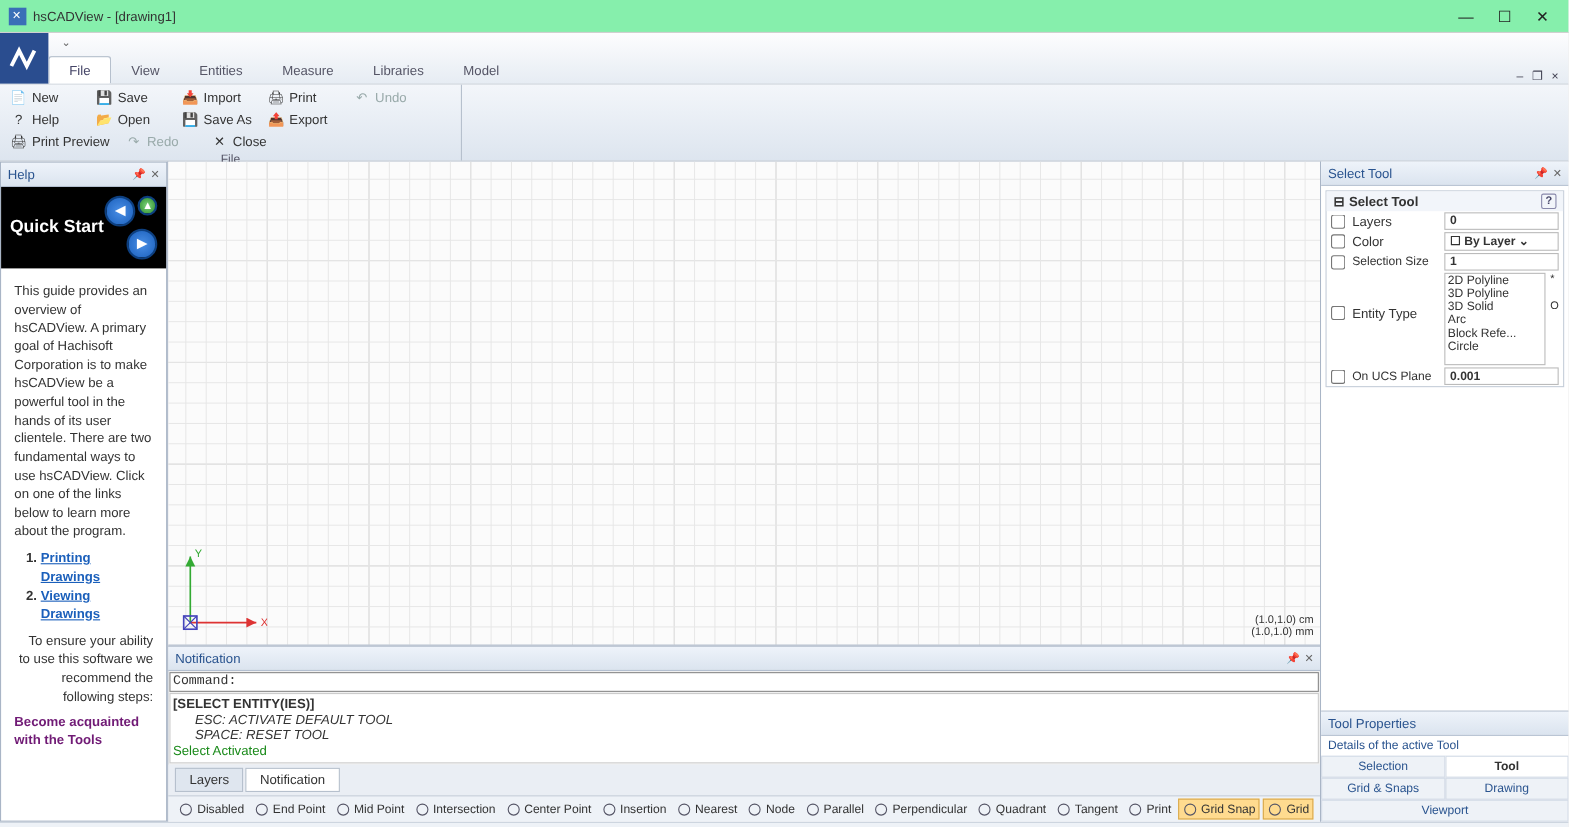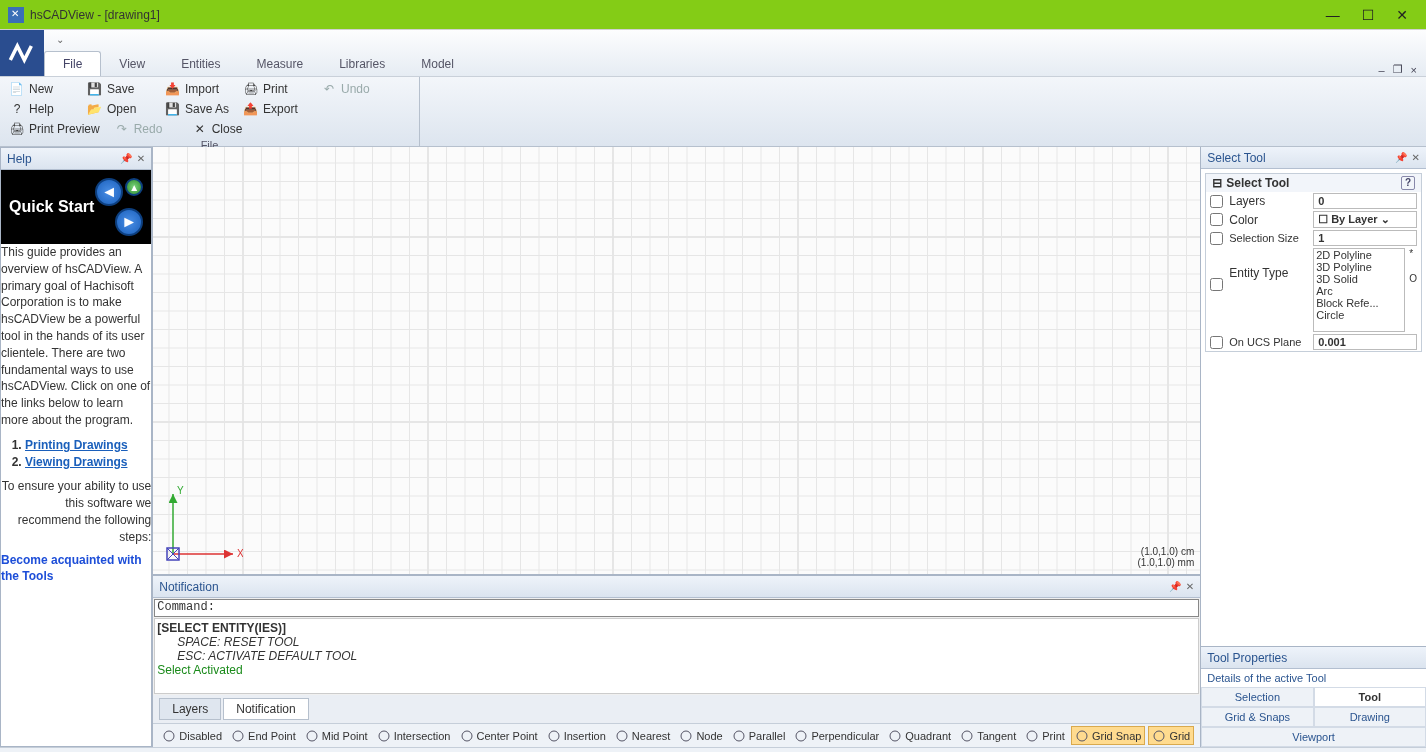--- a/index.html
+++ b/index.html
@@ -1,17 +1,17 @@
 <!DOCTYPE html>
 <html><head>
 <meta charset="utf-8">
 <style>
 * { box-sizing: border-box; margin: 0; padding: 0; font-family: "Segoe UI", Tahoma, sans-serif; }
 body { width: 1426px; height: 752px; background: #f0f0f0; overflow: hidden; font-size: 12px; color: #333; }
-.titlebar { height: 30px; background: #84cc16; display: flex; align-items: center; padding: 12px 8px; border-bottom: 1px solid #d0d0d0; }
+.titlebar { height: 30px; background: #86efac; display: flex; align-items: center; padding: 12px 8px; border-bottom: 1px solid #d0d0d0; }
 .titlebar .app-icon { width: 16px; height: 16px; background: #3a6fb7; margin-right: 6px; position: relative; }
 .titlebar .app-icon::after { content: "✕"; color: white; font-size: 10px; position: absolute; top: 1px; left: 3px; }
 .titlebar .title { font-size: 12px; }
 .titlebar .win-controls { margin-left: auto; display: flex; gap: 22px; padding-right: 10px;}
 .titlebar .win-controls span { font-size: 14px; cursor: pointer; color: #222; font-family: Arial; }
 .menubar-wrap { display: flex; background: linear-gradient(#fdfdfe,#e6ecf3); border-bottom: 1px solid #c9d0d9; }
 .app-logo { width: 44px; height: 46px; background: #2a4d8f; display: flex; align-items: center; justify-content: center; }
 .app-logo svg { width: 28px; height: 28px; }
 .menubar { display: flex; flex-direction: column; flex: 1; }
 .qat { height: 18px; display: flex; align-items: center; padding-left: 12px; font-size: 10px; color: #666;}
@@ -28,32 +28,32 @@
 .ribbon-icon { width: 16px; height: 16px; display: inline-flex; align-items: center; justify-content: center; font-size: 12px; }
 .ribbon-label { text-align: center; font-size: 11px; color: #556; padding-top: 1px;}
 .main { display: flex; height: 600px; }
 .help-panel { width: 200px; background: #fff; border: 1px solid #a9b5c6; display: flex; flex-direction: column; }
 .panel-title { background: linear-gradient(#eef3fa,#dbe4ef); border-bottom: 1px solid #b3bfd0; height: 22px; display: flex; align-items: center; padding: 0 6px; color: #2a548f; font-size: 12px;}
 .panel-title .pt-icons { margin-left: auto; display: flex; gap: 4px; font-size: 10px; color: #666; cursor: pointer;}
 .help-hdr { background: #000; color: #fff; padding: 8px; display: flex; align-items: center; }
 .help-hdr h2 { font-size: 16px; font-weight: bold; line-height: 1.1;}
 .nav-arrows { margin-left: auto; display: flex; flex-direction: column; gap: 2px;}
 .nav-arrow { width: 28px; height: 28px; border-radius: 50%; background: radial-gradient(#4a8fe6,#1a5fbb); color: #fff; display: flex; align-items: center; justify-content: center; font-size: 16px; border: 2px solid #0d3f7f;}
-.help-body { padding: 0; font-size: 12px; line-height: 1.4; overflow: hidden;}
+.help-body { padding: 12px; font-size: 12px; line-height: 1.4; overflow: hidden;}
 .help-body ol { margin: 8px 0 8px 24px; font-weight: bold;}
 .help-body ol a { color: #1a5fbb; text-decoration: underline; font-weight: bold;}
-.help-body .sub { font-weight: bold; color: #1d4ed8; margin-top: 6px;}
+.help-body .sub { font-weight: bold; color: #701a75; margin-top: 6px;}
 .help-body .subd { margin-left: 14px;}
 .center-col { flex: 1; display: flex; flex-direction: column; border-left: 1px solid #a9b5c6; border-right: 1px solid #a9b5c6; }
 .canvas { flex: 1; background: #fbfbfb; position: relative; background-image: linear-gradient(#e6e6e6 1px, transparent 1px), linear-gradient(90deg, #e6e6e6 1px, transparent 1px), linear-gradient(#d0d0d0 1px, transparent 1px), linear-gradient(90deg, #d0d0d0 1px, transparent 1px); background-size: 18.5px 18.5px, 18.5px 18.5px, 92.5px 92.5px, 92.5px 92.5px; background-position: -3px -3px, -3px -3px, -3px -3px, -3px -3px; border-bottom: 1px solid #a9b5c6;}
 .axis { position: absolute; left: 10px; bottom: 10px; }
 .coord-label { position: absolute; right: 6px; bottom: 6px; font-size: 10px; text-align: right; color: #333; font-family: "Courier New";}
 .notification-panel { border-top: 1px solid #a9b5c6; }
 .cmdline { height: 18px; border: 1px solid #888; background: #fff; font-family: "Courier New"; font-size: 12px; padding: 0 2px; margin: 1px;}
-.cmd-output { background: #fff; border: 1px solid #ccc; margin: 1px; padding: 2px; font-family: "Courier New"; font-size: 12px; height: 76px;}
+.cmd-output { background: #fff; border: 1px solid #ccc; margin: 1px; padding: 2px; font-family: "Courier New"; font-size: 12px; height: 64px;}
 .cmd-output .b { font-weight: bold; }
 .cmd-output .i { font-style: italic; padding-left: 20px;}
 .cmd-output .g { color: #1a8a1a; }
 .bottom-tabs { display: flex; gap: 2px; padding: 3px 6px; background: #eaeef4;}
 .btab { padding: 3px 12px; font-size: 12px; background: #dfe6ef; border: 1px solid #b6c0cd; cursor: pointer;}
 .btab.active { background: #fff; font-weight: normal;}
 .snap-bar { display: flex; gap: 3px; padding: 2px 6px; background: #eef2f7; border-top: 1px solid #c5ced9; height: 24px; overflow: hidden;}
 .snap-item { display: flex; align-items: center; gap: 3px; font-size: 11px; padding: 1px 3px; cursor: pointer; white-space: nowrap;}
 .snap-item.on { background: #ffdb8f; border: 1px solid #d9a94d;}
 .snap-ico { width: 14px; height: 14px; display: inline-block; }
@@ -230,22 +230,22 @@
       <div class="panel-title">
         <span>Notification</span>
         <div class="pt-icons">
           <span>📌</span>
           <span>✕</span>
         </div>
       </div>
       <div class="cmdline">Command:</div>
       <div class="cmd-output">
         <div class="b">[SELECT ENTITY(IES)]</div>
+        <div class="i">ESC: ACTIVATE DEFAULT TOOL</div>
         <div class="i">SPACE: RESET TOOL</div>
-        <div class="i">ESC: ACTIVATE DEFAULT TOOL</div>
         <div class="g">Select Activated</div>
       </div>
       <div class="bottom-tabs" id="bottom-tabs">
           <div class="btab">Layers</div>
           <div class="btab active">Notification</div>
         </div>
       <div class="snap-bar" id="snap-bar">
           <div class="snap-item">
             <svg class="snap-ico" viewBox="0 0 14 14">
               <circle cx="7" cy="7" r="5" fill="none" stroke="#556"></circle>
@@ -365,21 +365,21 @@
             <span class="lbl">Color</span>
             <span class="val">☐ <span>By Layer</span> ⌄</span>
           </div>
         <div class="tool-row">
             <input type="checkbox" style="">
             <span class="lbl" style="font-size:11px">Selection Size</span>
             <span class="val">1</span>
           </div>
         <div class="tool-row" style="align-items:flex-start">
           <input type="checkbox" style="margin-top: 30px;">
-          <span class="lbl" style="margin-top:18px">Entity Type</span>
+          <span class="lbl" style="margin-top:30px">Entity Type</span>
           <div class="entity-list" id="entity-list">
               <div>2D Polyline</div>
               <div>3D Polyline</div>
               <div>3D Solid</div>
               <div>Arc</div>
               <div>Block Refe...</div>
               <div>Circle</div>
             </div>
           <div style="display:flex;flex-direction:column;gap:14px;font-size:10px">
               <span>*</span>

